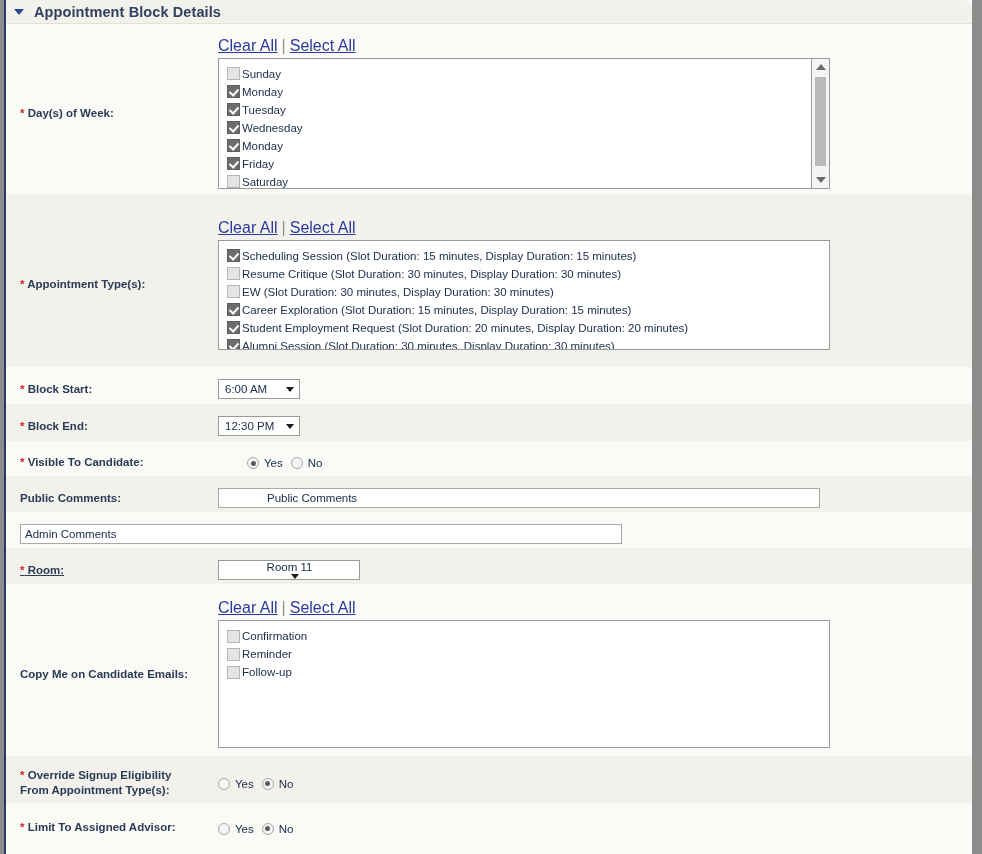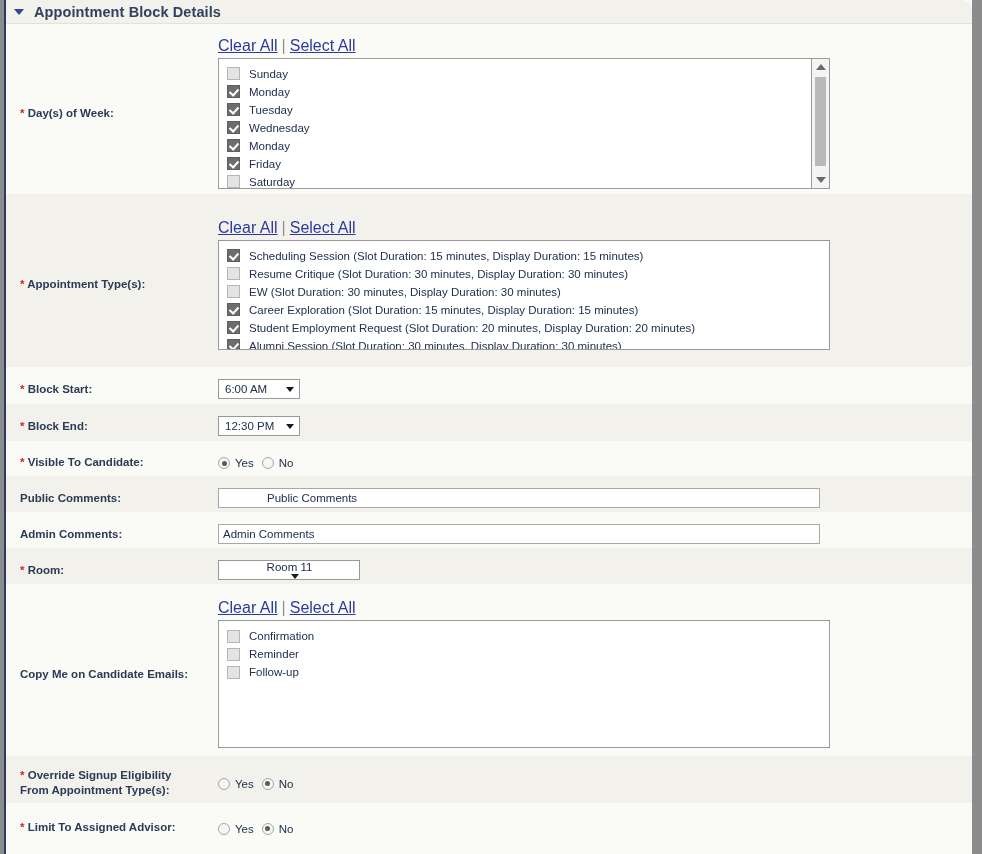--- a/index.html
+++ b/index.html
@@ -103,21 +103,21 @@
     padding: 6px 0 0 8px;
   }
   .opt {
     display: flex;
     align-items: center;
     height: 18px;
     font-size: 11.5px;
     color: #20304e;
     cursor: pointer;
   }
-  .opt .txt { padding-left: 9px; white-space: nowrap; }
+  .opt .txt { padding-left: 2px; white-space: nowrap; }
 
   
   .cb {
     width: 13px; height: 13px;
     box-sizing: border-box;
     flex: 0 0 13px;
     position: relative;
   }
   .cb.off {
     background: #e4e4e4;
@@ -333,21 +333,21 @@
       <span>Block End:</span>
     </div>
     <div class="ctl" style="padding-top:7px;">
       <div class="sel" style="width:82px;">
         <span>12:30 PM</span>
         <span class="caret"></span>
       </div>
     </div>
   </div>
 
-  <div class="row plain" style="height:35px;">
+  <div class="row plain" style="height:35px;gap:29px;">
     <div class="lbl">
       <span class="req">*</span>
       <span>Visible To Candidate:</span>
     </div>
     <div class="ctl" style="padding-top:9px;">
       <div class="radios">
         <span class="rwrap">
             <span class="rb on"></span>
             <span class="rtxt">Yes</span>
           </span>
@@ -362,29 +362,26 @@
   <div class="row alt" style="height:36px;">
     <div class="lbl">
       <span>Public Comments:</span>
     </div>
     <div class="ctl" style="padding-top:8px;">
       <input class="tin" style="width: 602px; padding-left: 48px;" value="Public Comments">
     </div>
   </div>
 
   <div class="row plain" style="height:36px;">
-    <div class="lbl">
-      <span>Admin Comments:</span>
-    </div>
     <div class="ctl" style="padding-top:8px;">
       <input class="tin" style="width: 602px;" value="Admin Comments">
     </div>
   </div>
 
-  <div class="row alt" style="height:36px;">
+  <div class="row alt" style="height:36px;text-decoration:underline;">
     <div class="lbl">
       <span class="req">*</span>
       <span>Room:</span>
     </div>
     <div class="ctl" style="padding-top:7px;">
       <div class="sel" style="width:142px;flex-direction:column;">
         <span>Room 11</span>
         <span class="caret"></span>
       </div>
     </div>

